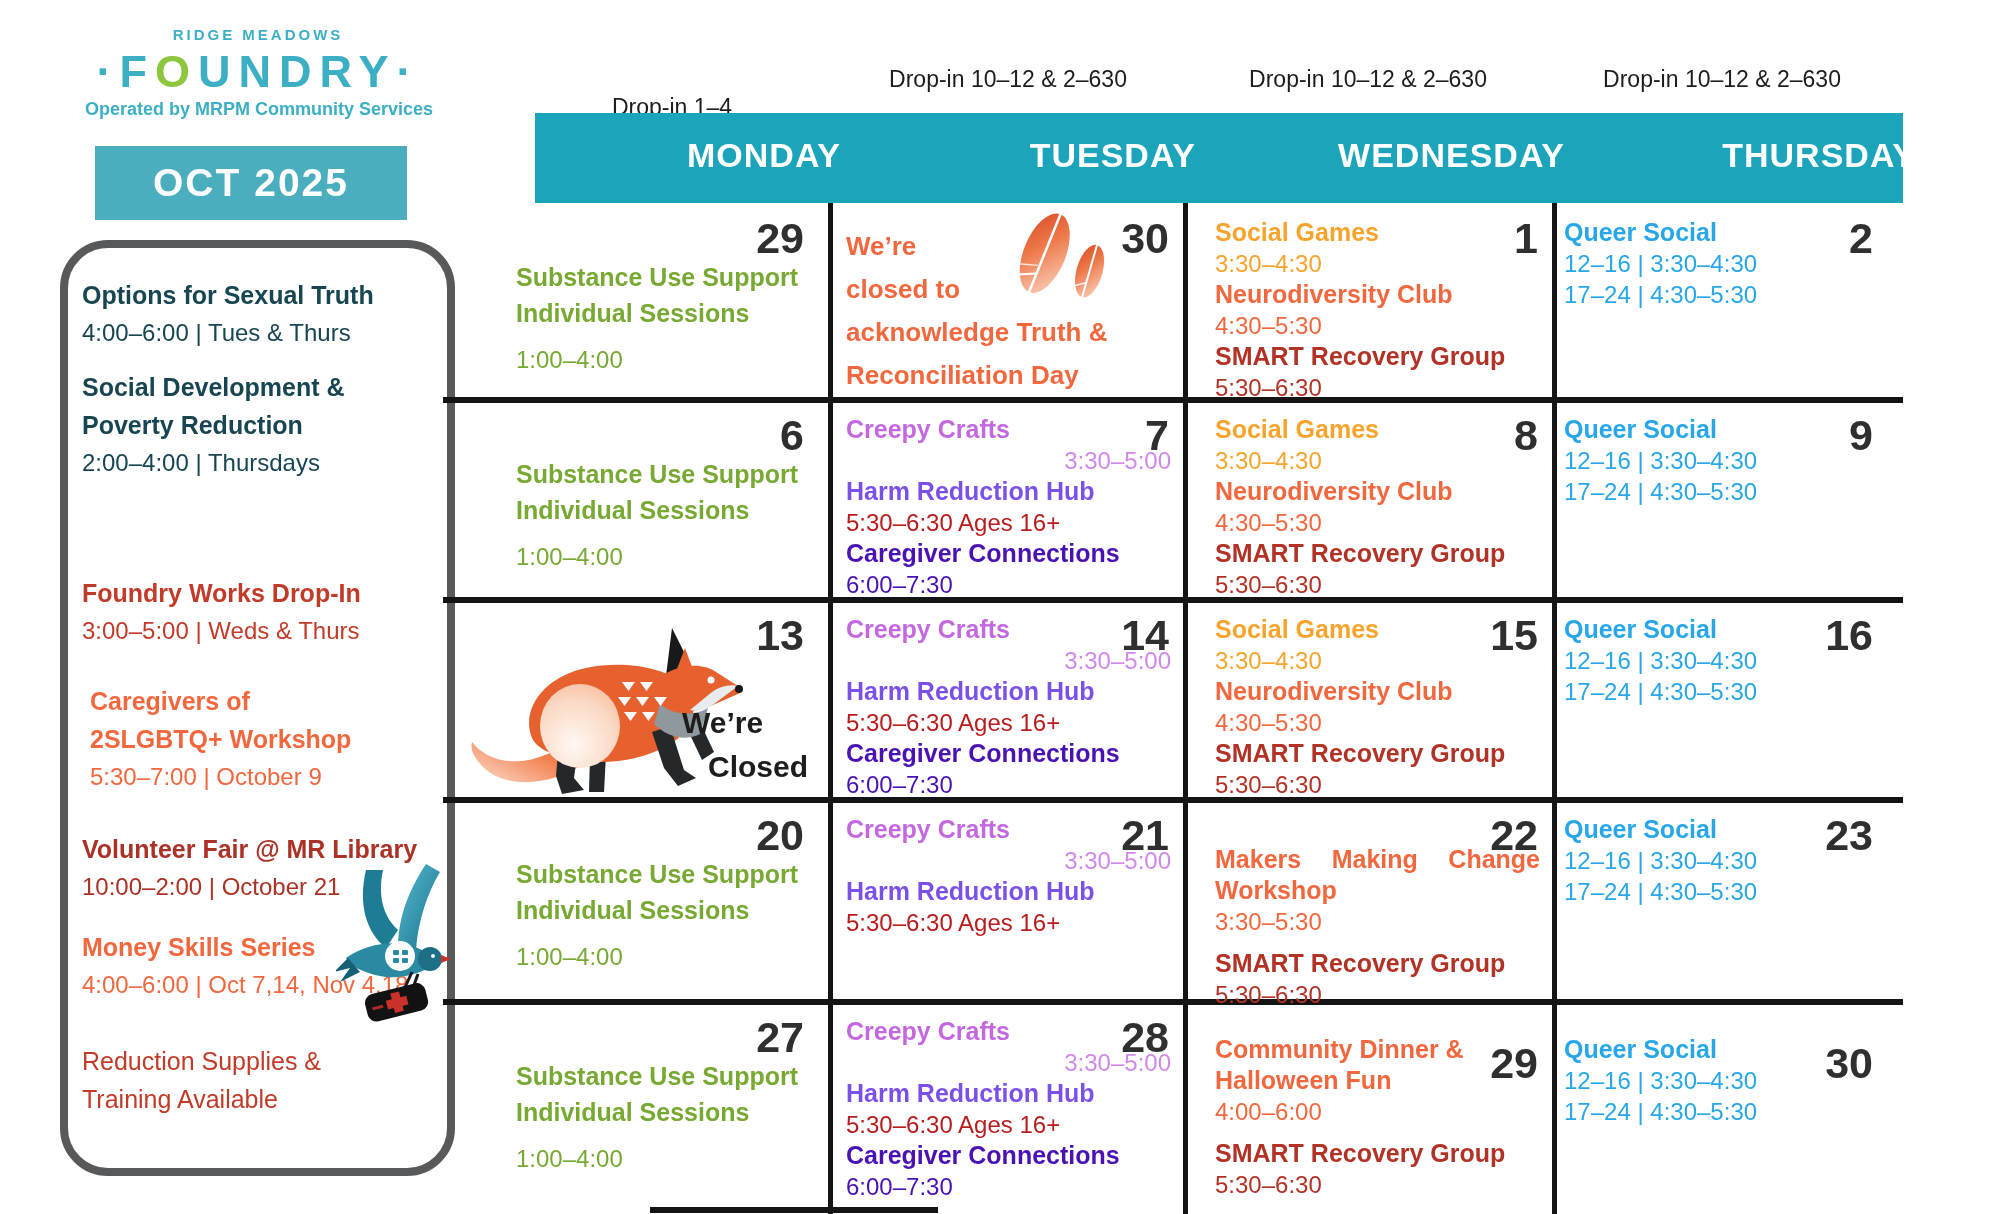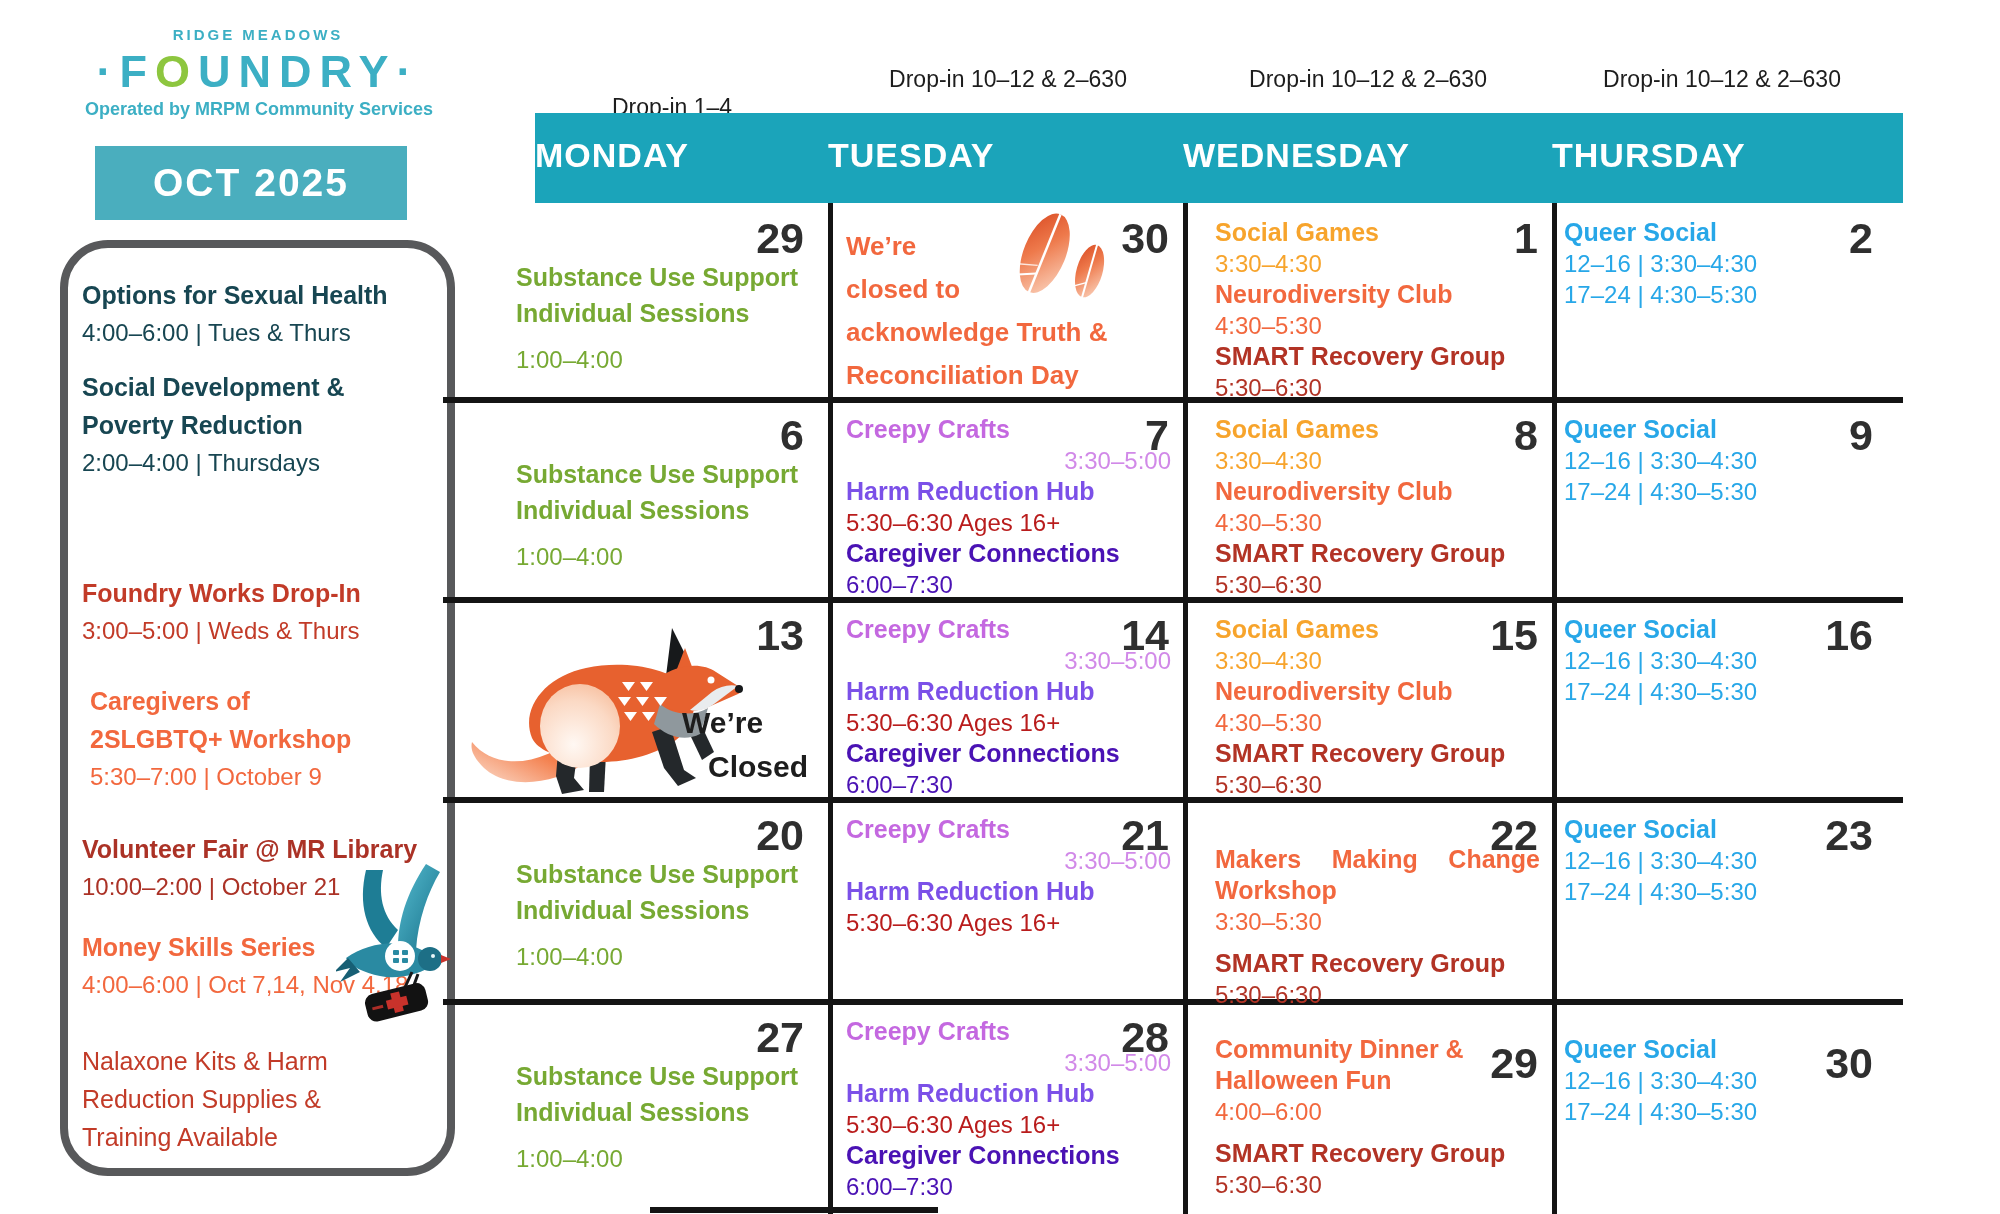--- a/index.html
+++ b/index.html
@@ -31,21 +31,21 @@
   .prog:nth-of-type(6){margin-bottom:38px;}
   .pline{font-size:25px;font-weight:bold;line-height:38px;white-space:nowrap;}
   .ptime{font-size:24px;font-weight:normal;line-height:38px;white-space:nowrap;}
   .prog.plain .pline{font-weight:normal;}
   .pc-navy{color:#174652;} .pc-brick{color:#C23B28;} .pc-orange{color:#F2683E;} .pc-darkred{color:#AB3226;}
   .bird{position:absolute;left:268px;top:612px;}
 
   
   .dropin{position:absolute;top:66px;transform:translateX(-50%);font-size:23px;color:#1D1D1D;white-space:nowrap;}
   .daybar{position:absolute;left:535px;top:113px;width:1368px;height:90px;background:#1BA4BA;}
-  .day-label{position:absolute;top:136px;text-align:left;color:#FFFFFF;font-weight:800;font-size:34px;letter-spacing:1px;}
+  .day-label{position:absolute;top:136px;text-align:right;color:#FFFFFF;font-weight:800;font-size:34px;letter-spacing:1px;padding-left:13px;}
 
   
   .hline{position:absolute;left:443px;width:1460px;height:6px;background:#141414;}
   .hline.partial{left:650px;width:288px;}
   .vline{position:absolute;top:203px;height:1011px;width:5px;background:#141414;}
 
   
   .cell{position:absolute;}
   .cell .content{position:absolute;inset:0;padding-top:14px;}
   .cell.col0 .content{padding-left:4px;padding-right:24px;}
@@ -86,21 +86,21 @@
     <div class="logo-kicker">RIDGE MEADOWS</div>
     <div class="logo-name"><span>·F</span><span class="o">O</span><span>UNDRY·</span></div>
     <div class="logo-tag">Operated by MRPM Community Services</div>
   </header>
 
   <div class="badge">OCT 2025</div>
 
   <aside class="side-box">
     <div class="programs">
         <div class="prog pc-navy">
-          <div class="pline">Options for Sexual Health</div>
+          <div class="pline">Options for Sexual Truth</div>
           <div class="ptime">4:00–6:00 | Tues &amp; Thurs</div>
         </div>
         <div class="prog pc-navy">
           <div class="pline">Social Development &amp;</div>
           <div class="pline">Poverty Reduction</div>
           <div class="ptime">2:00–4:00 | Thursdays</div>
         </div>
         <div class="prog pc-brick">
           <div class="pline">Foundry Works Drop-In</div>
           <div class="ptime">3:00–5:00 | Weds &amp; Thurs</div>
@@ -112,21 +112,20 @@
         </div>
         <div class="prog pc-darkred">
           <div class="pline">Volunteer Fair @ MR Library</div>
           <div class="ptime">10:00–2:00 | October 21</div>
         </div>
         <div class="prog pc-orange">
           <div class="pline">Money Skills Series</div>
           <div class="ptime">4:00–6:00 | Oct 7,14, Nov 4,18</div>
         </div>
         <div class="prog plain pc-brick">
-          <div class="pline">Nalaxone Kits &amp; Harm</div>
           <div class="pline">Reduction Supplies &amp;</div>
           <div class="pline">Training Available</div>
         </div>
       </div>
     <svg class="bird" width="118" height="168" viewBox="0 0 118 168">
       <defs>
         <linearGradient id="bw" x1="0" y1="0" x2="1" y2="1">
           <stop offset="0" stop-color="#56BCD0"></stop>
             <stop offset="1" stop-color="#17718A"></stop>
         </linearGradient>

